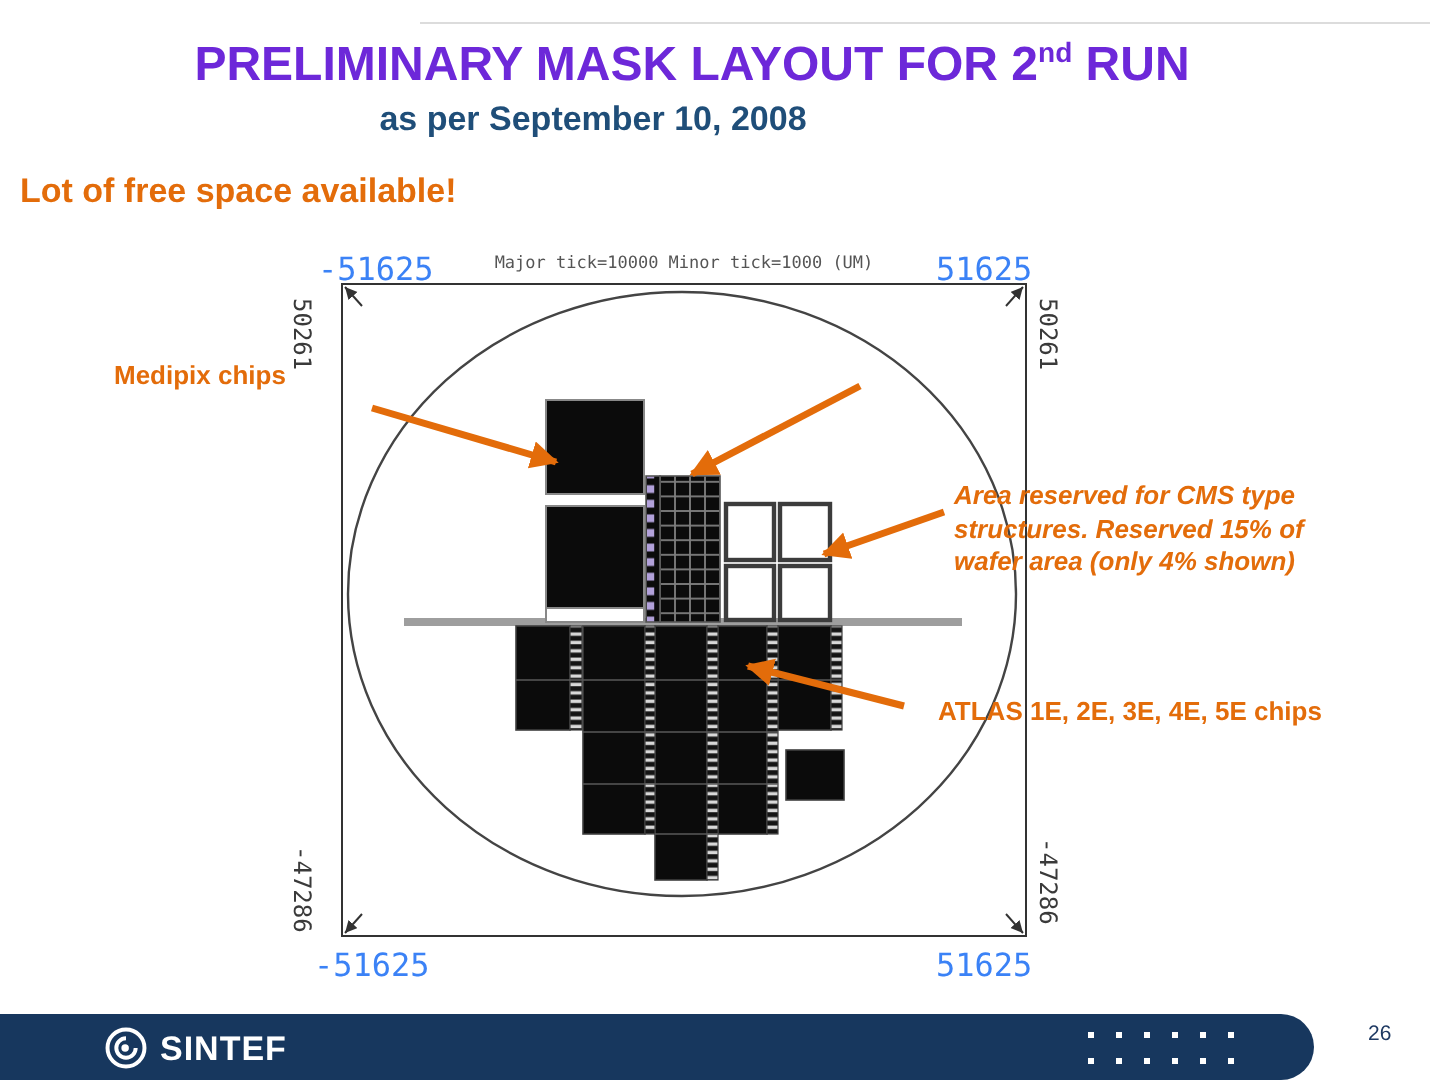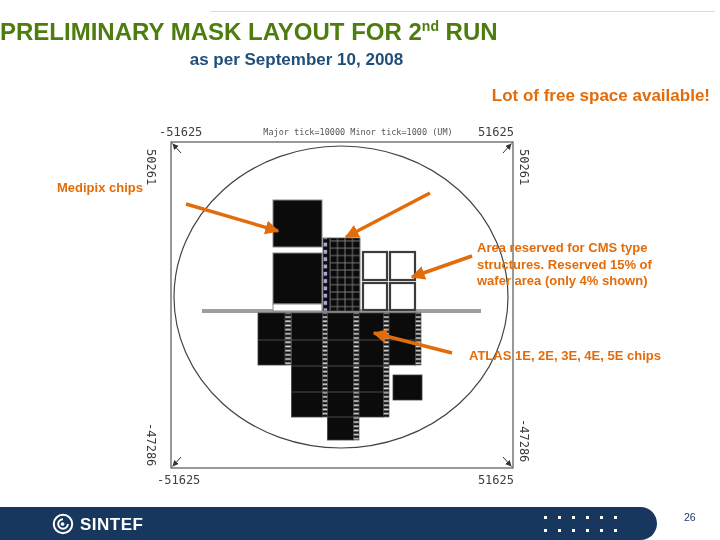--- a/index.html
+++ b/index.html
@@ -4,42 +4,42 @@
 <style>
   html,body { margin:0; padding:0; background:#fff; }
   .slide {
     position:relative; width:720px; height:540px; background:#ffffff;
     font-family:"Liberation Sans", sans-serif; overflow:hidden;
   }
   .topline { position:absolute; left:210px; top:11px; width:505px; height:1px; background:#dcdcdc; }
 
   
   .title {
-    position:absolute; left:0; top:18px; width:692px; 
-    font-size:24px; font-weight:bold; color:#4d7c0f; letter-spacing:0;
+    position:absolute; left:0; top:18px; width:692px; text-align:center;
+    font-size:24px; font-weight:bold; color:#6d28d9; letter-spacing:0;
   }
   .title sup { font-size:14px; }
   .subtitle {
     position:absolute; left:0; top:50px; width:593px; text-align:center;
     font-size:17px; font-weight:bold; color:#1F4E79;
   }
   .highlight {
-    position:absolute; left:0; top:86px; width:710px; text-align:right;
+    position:absolute; left:10px; top:86px; width:710px; text-align:left;
     font-size:17px; font-weight:bold; color:#E36C0A;
   }
 
   
-  .cad { position:absolute; font-family:"DejaVu Sans Mono", monospace; color:#404040; font-size:12px; white-space:nowrap; }
-  .cad.small { font-size:8.5px; color:#555;margin-left:16px; }
+  .cad { position:absolute; font-family:"DejaVu Sans Mono", monospace; color:#3b82f6; font-size:16px; white-space:nowrap; }
+  .cad.small { font-size:8.5px; color:#555; }
   .vtext { position:absolute; font-family:"DejaVu Sans Mono", monospace; color:#3a3a3a; font-size:12px;
            white-space:nowrap; transform-origin:0 0; transform:rotate(90deg); }
 
   
   .olabel { position:absolute; font-size:13px; font-weight:bold; color:#E36C0A; white-space:nowrap; }
-  .olabel.wrap { white-space:normal; width:200px; line-height:1.28; }
+  .olabel.wrap { white-space:normal; width:200px; line-height:1.28;font-style:italic; }
 
   .diagram-svg { position:absolute; left:0; top:0; width:720px; height:540px; }
 
   
   .footer-bar {
     position:absolute; left:0; top:507px; width:657px; height:33px;
     background:#17375E; border-radius:0 17px 17px 0;
   }
   .brand { position:absolute; left:80px; top:515px; font-size:17px; font-weight:bold; color:#ffffff; letter-spacing:0.5px;text-align:center; }
   .logo-icon { position:absolute; left:52px; top:513px; width:22px; height:22px; }

